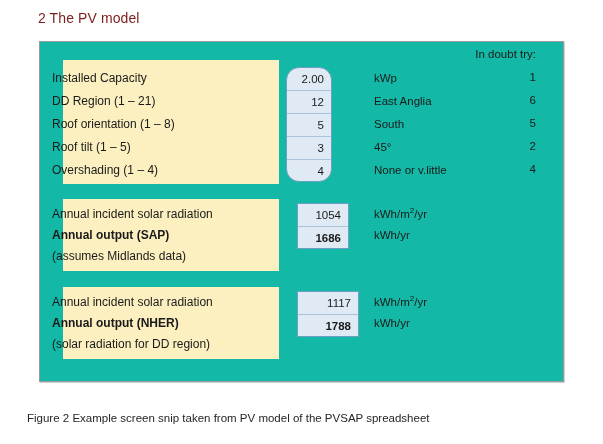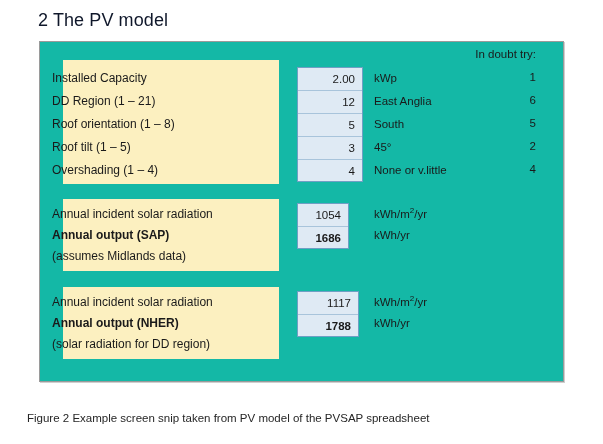--- a/index.html
+++ b/index.html
@@ -13,23 +13,23 @@
     position: relative;
     font-family: "Liberation Sans", sans-serif;
     overflow: hidden;
   }
 
   
   #page-heading {
     position: absolute;
     left: 38px;
     top: 10px;
-    font-size: 18px;
+    font-size: 14px;
     font-weight: 400;
-    color: #0f172a;
+    color: #7f1d1d;
     letter-spacing: 0.1px;
     white-space: nowrap;
   }
 
   
   #snip-frame {
     position: absolute;
     left: 39px;
     top: 41px;
     width: 525px;
@@ -59,21 +59,21 @@
   }
   .label-text.bold { font-weight: bold; }
 
   
   .cell-group {
     position: absolute;
     border: 1px solid #6f9fc4;
     box-sizing: border-box;
     background: #dfeaf4;
   }
-  #cells-inputs { left: 257px; top: 25px;  width: 66px; height: 115px; }
+  #cells-inputs { left: 246px; top: 25px;  width: 46px; height: 115px; border-radius: 13px; }
   #cells-sap    { left: 257px; top: 161px; width: 52px; height: 46px;  }
   #cells-nher   { left: 257px; top: 249px; width: 62px; height: 46px;  }
 
   .cell {
     position: relative;
     height: 23px;
     box-sizing: border-box;
     border-bottom: 1px solid #a8c4db;
     text-align: right;
     padding-right: 7px;

